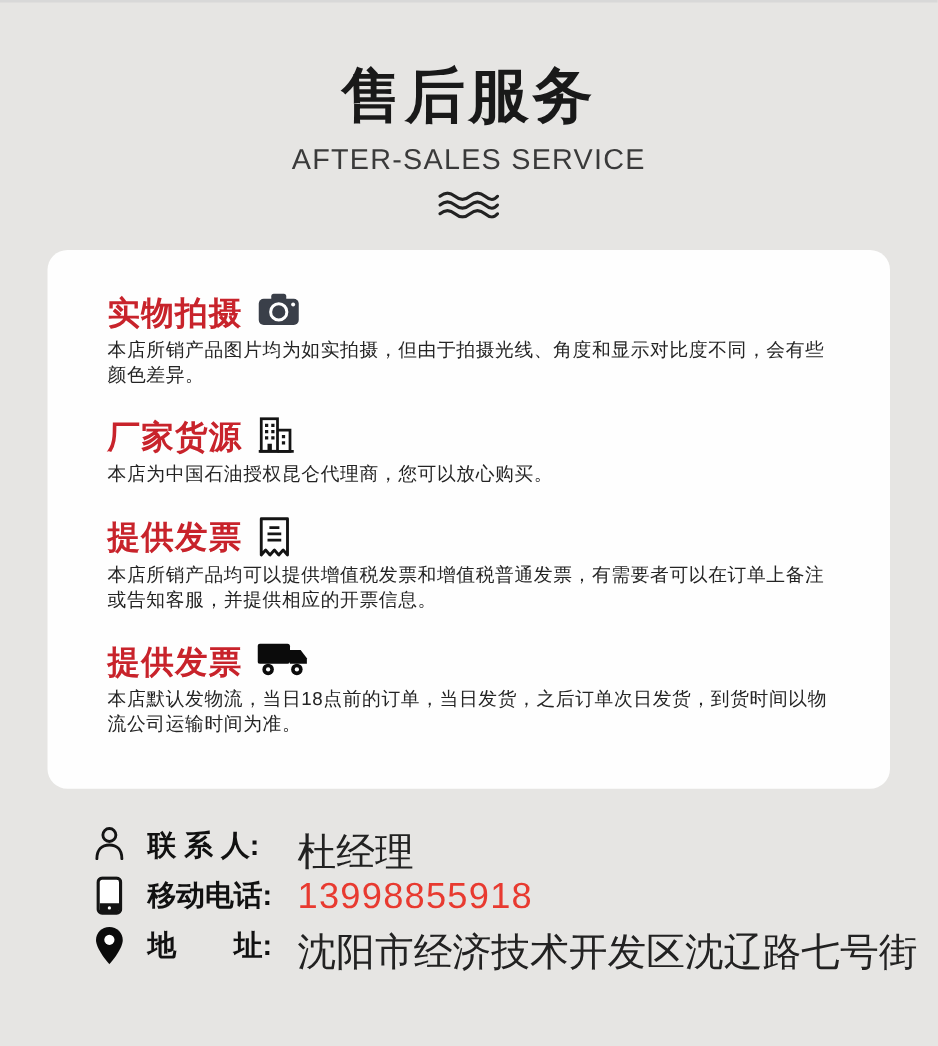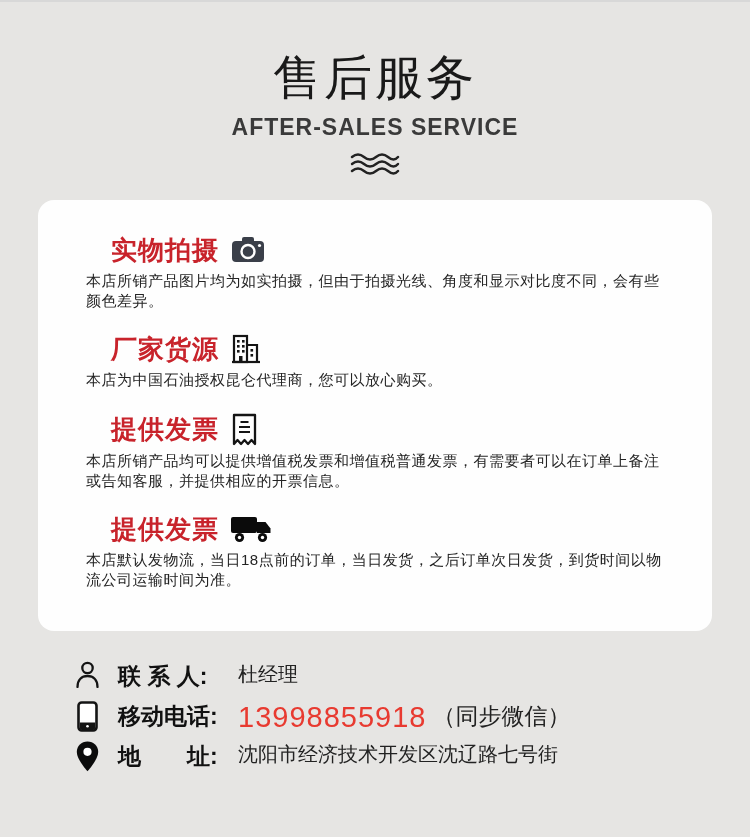--- a/index.html
+++ b/index.html
@@ -10,48 +10,47 @@
     font-family: "Liberation Sans", "DejaVu Sans", sans-serif;
     overflow: hidden;
     border-top: 2px solid #d8d8d8;
     box-sizing: border-box;
   }
   .header { text-align: center; }
   .page-title {
     margin: 0;
     padding-top: 50px;
     font-size: 48px;
-    font-weight: normal;
+    font-weight: bold;
     letter-spacing: 3px;
     color: #191919;
     line-height: 1.1;
   }
   .page-subtitle {
     margin: 9px 0 0 0;
     font-size: 23px;
-    font-weight: 700;
+    font-weight: 400;
     letter-spacing: 1px;
     color: #3a3a3a;
   }
   .waves-wrap { margin-top: 12px; height: 22px; }
   .card {
     width: 674px;
     margin: 25px auto 0 auto;
     background: #fefefe;
     border-radius: 16px;
     box-sizing: border-box;
     padding: 34px 48px 18px 48px;
   }
   .section { margin-bottom: 22px; }
   .section-heading {
     display: flex;
-    align-items: center;
+    align-items: flex-start;
     gap: 12px;
     margin-bottom: 5px;
-    margin-left: 25px;
   }
   .section-title {
     font-size: 26px;
     font-weight: bold;
     color: #c8232b;
     line-height: 32px;
     letter-spacing: 1px;
   }
   .section-body {
     margin: 0;
@@ -78,21 +77,21 @@
   .contact-label {
     display: inline-block;
     width: 120px;
     margin-left: 14px;
     font-size: 23px;
     font-weight: bold;
     color: #111;
     white-space: pre;
   }
   .contact-value {
-    font-size: 20px;
+    font-size: 31px;
     color: #222;
   }
   .phone-number {
     font-size: 29px;
     color: #e83a30;
     letter-spacing: 1px;
   }
   .wechat-note {
     font-size: 23px;
     color: #222;
@@ -211,21 +210,20 @@
   <div class="contact-row">
     <span class="contact-icon">
       <svg width="21" height="31" viewBox="0 0 21 31">
         <rect x="1.5" y="1.5" width="18" height="28" rx="3.2" fill="#ffffff" stroke="#141414" stroke-width="2.6"></rect>
         <path d="M2.8,21.5 h15.4 v5 a2.5,2.5 0 0 1 -2.5,2.5 h-10.4 a2.5,2.5 0 0 1 -2.5,-2.5 Z" fill="#141414"></path>
         <circle cx="10.5" cy="25.3" r="1.3" fill="#ffffff"></circle>
       </svg>
     </span>
     <span class="contact-label">移动电话:</span>
     <span class="phone-number">13998855918</span>
-    <span class="wechat-note">（同步微信）</span>
   </div>
 
   <div class="contact-row">
     <span class="contact-icon">
       <svg width="23" height="31" viewBox="0 0 23 31">
         <path d="M11.5,0.5 C5.4,0.5 0.8,5.1 0.8,11 C0.8,18.6 11.5,30.3 11.5,30.3 S22.2,18.6 22.2,11 C22.2,5.1 17.6,0.5 11.5,0.5 Z" fill="#0b0b0b"></path>
         <circle cx="11.5" cy="10.8" r="4.1" fill="#ffffff"></circle>
       </svg>
     </span>
     <span class="contact-label">地　　址:</span>

